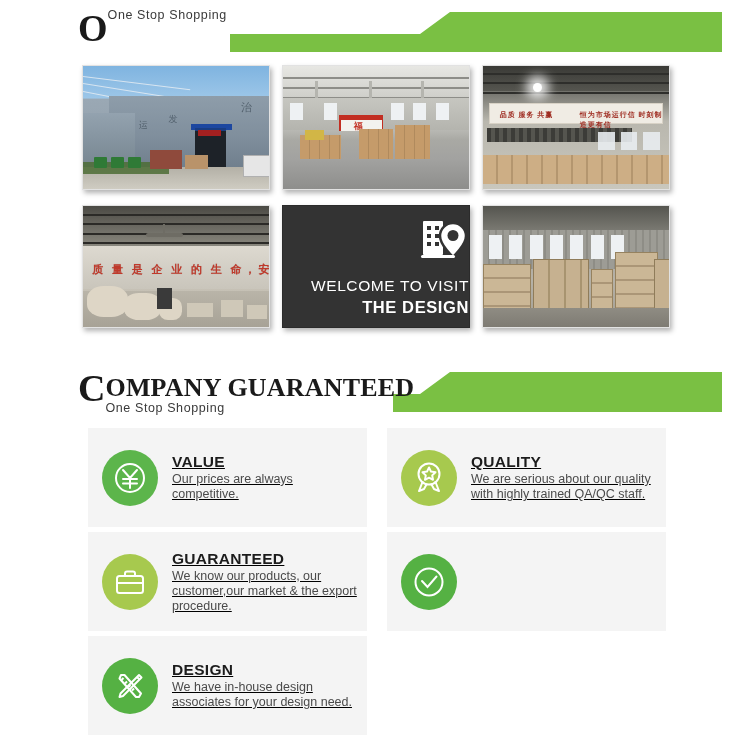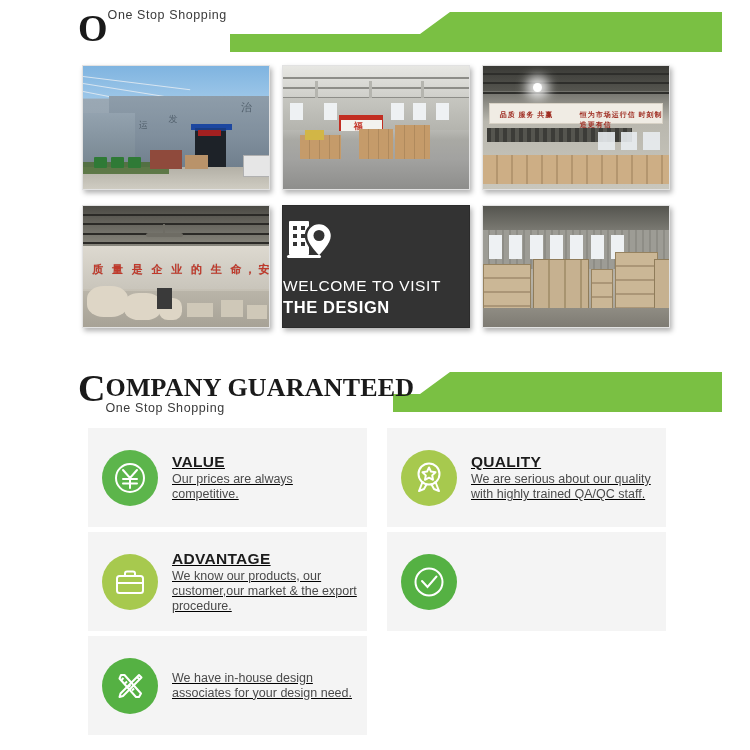--- a/index.html
+++ b/index.html
@@ -173,21 +173,21 @@
                   border:1px solid #8f7c5a; }
   .ph5 .floor5 { position:absolute; left:0; top:84%; width:100%; height:16%;
                  background: linear-gradient(180deg,#8f8c83,#7e7b73); }
 
   
   .welcome {
     background: #333333;
     color: #ffffff;
     display: flex;
     flex-direction: column;
-    align-items: flex-start;
+    align-items: flex-end;
     justify-content: center;
     border: 1px solid #2b2b2b;
     box-shadow: 2px 3px 5px rgba(0,0,0,0.30);
   }
   .welcome .wicon { margin-bottom: 10px; }
   .welcome .wline1 {
     font-size: 15.5px;
     letter-spacing: 0.6px;
     font-family: "Liberation Sans", sans-serif;
   }
@@ -441,21 +441,21 @@
 
     <div class="card">
       <div class="circle" style="background:#a7c94e;">
         <svg width="40" height="40" viewBox="0 0 40 40" fill="none" stroke="#ffffff" stroke-width="2" stroke-linejoin="round">
           <rect x="7" y="14" width="26" height="17" rx="2.5"></rect>
           <path d="M15 14 V11.5 a2 2 0 0 1 2-2 h6 a2 2 0 0 1 2 2 V14"></path>
           <path d="M7 21 H33"></path>
         </svg>
       </div>
       <div class="ctext">
-        <div class="ctitle">ADVANTAGE</div>
+        <div class="ctitle">GUARANTEED</div>
         <div class="cdesc">We know our products, our customer,our market &amp; the export procedure.</div>
       </div>
     </div>
 
     <div class="card">
       <div class="circle" style="background:#55b143;">
         <svg width="40" height="40" viewBox="0 0 40 40" fill="none" stroke="#ffffff" stroke-width="2" stroke-linecap="round">
           <circle cx="20" cy="20" r="13.5"></circle>
           <path d="M13 19 L18.5 25 L27.5 14.5"></path>
         </svg>
@@ -465,20 +465,21 @@
     <div class="card">
       <div class="circle" style="background:#55b143;">
         <svg width="40" height="40" viewBox="0 0 40 40" fill="none" stroke="#ffffff" stroke-width="2" stroke-linejoin="round">
           <path d="M11 9 L14.5 9 L31 27.5 L29 31 L26 31 L9.5 12.5 Z"></path>
           <path d="M13.5 12 L11.5 14 M17 15.5 L15 17.5 M20.5 19 L18.5 21 M24 22.5 L22 24.5"></path>
           <path d="M29 9 L31.5 11.5 L13 30 L9.5 31 L10.5 27.5 Z"></path>
           <path d="M27 11 L29.5 13.5"></path>
         </svg>
       </div>
       <div class="ctext">
+        <div class="ctitle">DESIGN</div>
         <div class="cdesc">We have in-house design associates for your design need.</div>
       </div>
     </div>
 
 
   </div>
 
 </div>
 
 </body></html>

